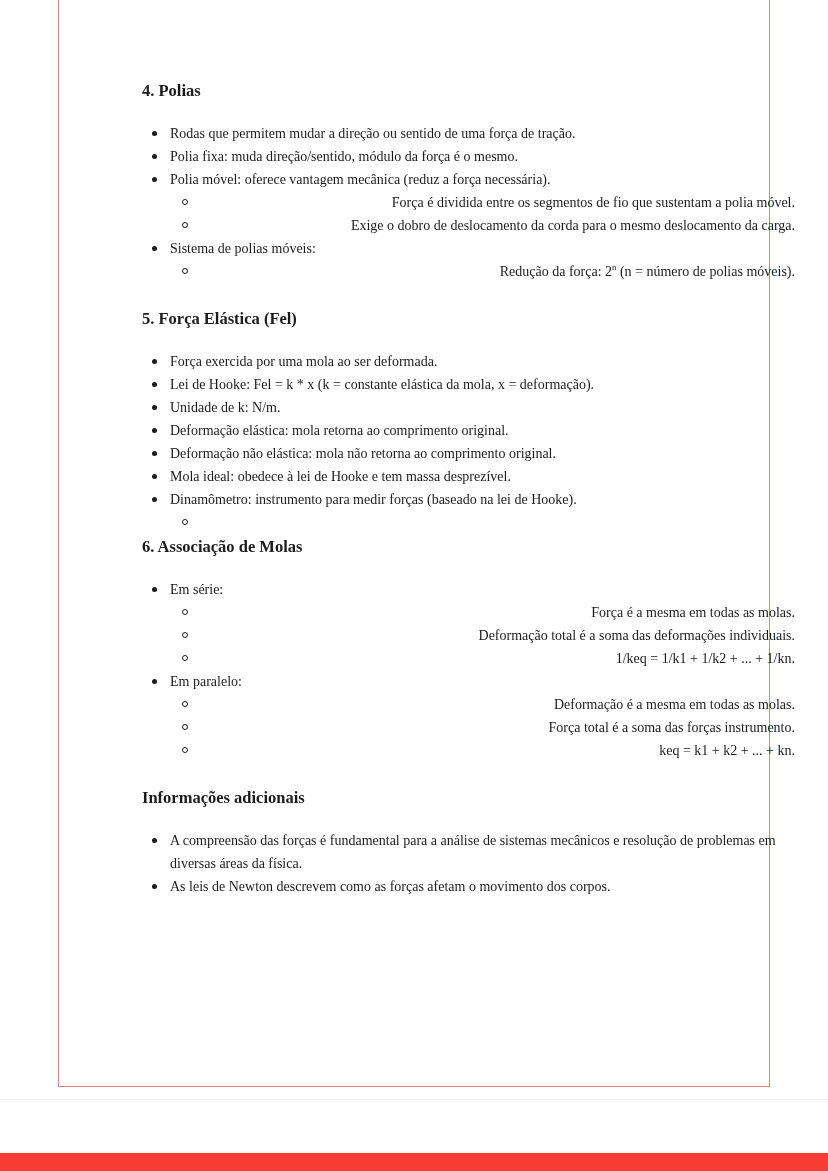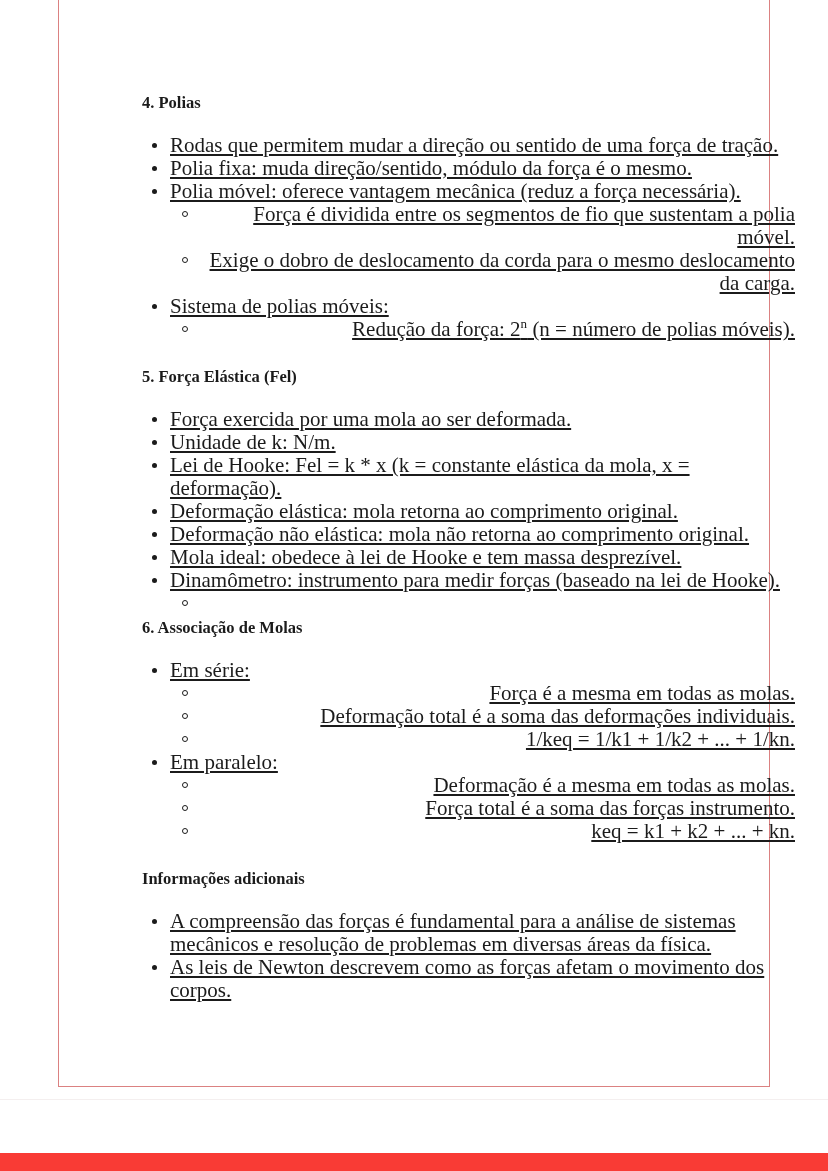--- a/index.html
+++ b/index.html
@@ -25,33 +25,32 @@
     border: 1px solid #db8181;
     background: #ffffff;
   }
   .content {
     position: absolute;
     left: 83px;
     top: 84px;
     width: 653px;
   }
   .section {
-    margin: 12px 0 24px 0;
+    margin: 0 0 24px 0;
   }
   .section-heading {
     margin: 0 0 20px 0;
     font-size: 16.5px;
     line-height: 23px;
     font-weight: 700;
   }
   .row {
     position: relative;
-    font-size: 21px;
+    font-size: 14px;
     line-height: 23px;
-    text-decoration: underline;
   }
   .row.lvl1 { padding-left: 28px; }
   .row.lvl2 { padding-left: 57px; text-align: right; }
   .marker {
     position: absolute;
     border-radius: 50%;
     box-sizing: border-box;
   }
   .row.lvl1 > .marker {
     left: 10px;
@@ -99,22 +98,22 @@
         <div class="row lvl1"><span class="marker"></span><span class="item-text">Polia fixa: muda direção/sentido, módulo da força é o mesmo.</span></div>
         <div class="row lvl1"><span class="marker"></span><span class="item-text">Polia móvel: oferece vantagem mecânica (reduz a força necessária).</span></div>
         <div class="row lvl2"><span class="marker"></span><span class="item-text">Força é dividida entre os segmentos de fio que sustentam a polia móvel.</span></div>
         <div class="row lvl2"><span class="marker"></span><span class="item-text">Exige o dobro de deslocamento da corda para o mesmo deslocamento da carga.</span></div>
         <div class="row lvl1"><span class="marker"></span><span class="item-text">Sistema de polias móveis:</span></div>
         <div class="row lvl2"><span class="marker"></span><span class="item-text">Redução da força: 2<sup>n</sup> (n = número de polias móveis).</span></div>
       </section>
       <section class="section">
         <h2 class="section-heading">5. Força Elástica (Fel)</h2>
         <div class="row lvl1"><span class="marker"></span><span class="item-text">Força exercida por uma mola ao ser deformada.</span></div>
+        <div class="row lvl1"><span class="marker"></span><span class="item-text">Lei de Hooke: Fel = k * x (k = constante elástica da mola, x = deformação).</span></div>
         <div class="row lvl1"><span class="marker"></span><span class="item-text">Unidade de k: N/m.</span></div>
-        <div class="row lvl1"><span class="marker"></span><span class="item-text">Lei de Hooke: Fel = k * x (k = constante elástica da mola, x = deformação).</span></div>
         <div class="row lvl1"><span class="marker"></span><span class="item-text">Deformação elástica: mola retorna ao comprimento original.</span></div>
         <div class="row lvl1"><span class="marker"></span><span class="item-text">Deformação não elástica: mola não retorna ao comprimento original.</span></div>
         <div class="row lvl1"><span class="marker"></span><span class="item-text">Mola ideal: obedece à lei de Hooke e tem massa desprezível.</span></div>
         <div class="row lvl1"><span class="marker"></span><span class="item-text">Dinamômetro: instrumento para medir forças (baseado na lei de Hooke).</span></div>
         <div class="row lvl2"><span class="marker"></span></div>
       </section>
       <section class="section">
         <h2 class="section-heading">6. Associação de Molas</h2>
         <div class="row lvl1"><span class="marker"></span><span class="item-text">Em série:</span></div>
         <div class="row lvl2"><span class="marker"></span><span class="item-text">Força é a mesma em todas as molas.</span></div>

